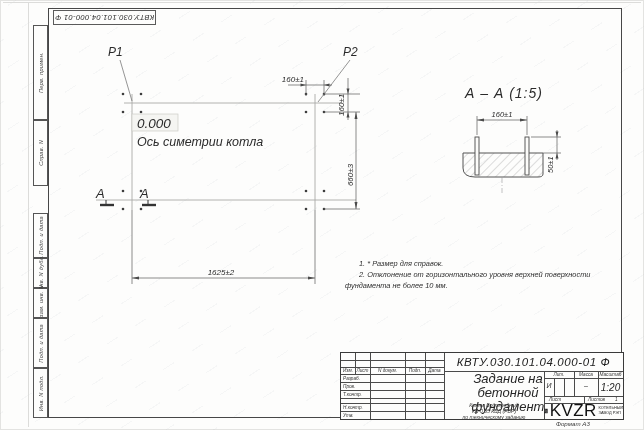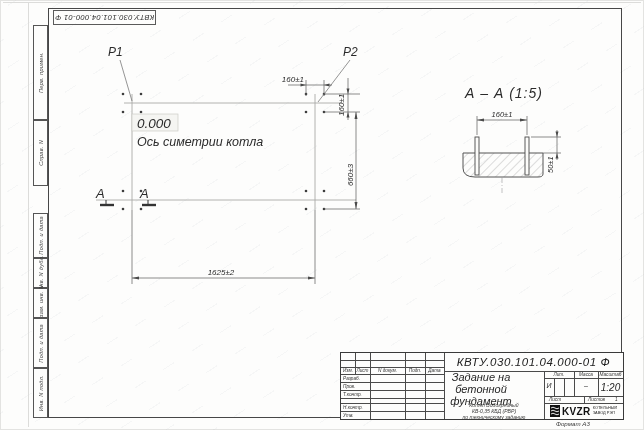--- a/index.html
+++ b/index.html
@@ -32,28 +32,28 @@
   .notes{left:345px;top:258px;width:277px;font-size:7.4px;font-style:italic;line-height:1.5;color:#2e2e2e;}
   .notes p{margin:0;text-indent:14px;}
   
   .tb{left:340px;top:352px;width:282px;height:66px;border:1.5px solid #3a3a3a;box-sizing:content-box;background:#fdfdfc;}
   .tb .vl{position:absolute;width:1px;background:#4a4a4a;}
   .tb .hl{position:absolute;height:1px;background:#4a4a4a;}
   .tb .lbl{position:absolute;font-size:4.7px;font-style:italic;color:#333;white-space:nowrap;}
   .tb .ctr{text-align:center;}
   .docnum{position:absolute;left:103px;top:0;width:179px;height:18px;display:flex;align-items:center;
          justify-content:center;font-size:11.5px;font-style:italic;letter-spacing:.6px;color:#222;}
-  .tb-title{position:absolute;left:90px;top:19px;width:100px;text-align:center;font-size:11px;
+  .tb-title{position:absolute;left:117px;top:19px;width:100px;text-align:center;font-size:13px;
          font-style:italic;line-height:1.08;color:#262626;}
   .tb-sub{position:absolute;left:103px;top:49px;width:100px;text-align:center;font-size:5.1px;
          font-style:italic;line-height:1.18;color:#3a3a3a;}
   .tb-val{position:absolute;font-style:italic;text-align:center;color:#262626;}
   .logo{position:absolute;left:203px;top:50px;width:79px;height:16px;display:flex;align-items:center;
          justify-content:center;gap:2px;}
-  .logo .kvzr{font-weight:700;font-size:10px;letter-spacing:.4px;color:#111;font-style:normal;}
+  .logo .kvzr{font-weight:400;font-size:17px;letter-spacing:.4px;color:#111;font-style:normal;}
   .logo .sub{font-size:3.9px;line-height:1.25;color:#222;}
   .format{left:556px;top:420px;font-size:6.2px;font-style:italic;color:#3a3a3a;}
 </style>
 </head>
 <body>
 
 <div id="page">
   <div class="watermark"></div>
   <div class="abs paper-edge-l"></div>
   <div class="abs paper-edge-t"></div>
@@ -193,20 +193,22 @@
     <path d="M132,77 L130.5,71.5 L133.5,71.5 Z M132,93 L130.5,98.5 L133.5,98.5 Z" fill="#4a4a4a"></path>
     <text x="128" y="113" font-size="7.5" transform="rotate(-90 128 113)">50±1</text>
   </svg>
 
   <table class="abs load-table">
     <tbody>
   </tbody>
     </table>
 
   <div class="abs notes">
+    <p>1. * Размер для справок.</p>
+    <p>2. Отклонение от горизонтального уровня верхней поверхности фундамента не более 10 мм.</p>
   </div>
 
   <div class="abs tb">
 
     <div class="hl" style="left:0;top:7px;width:103px;"></div>
     <div class="hl" style="left:0;top:14px;width:103px;"></div>
     <div class="hl" style="left:0;top:21px;width:103px;"></div>
     <div class="hl" style="left:0;top:29px;width:103px;"></div>
     <div class="hl" style="left:0;top:37px;width:103px;"></div>
     <div class="hl" style="left:0;top:45px;width:103px;"></div>

